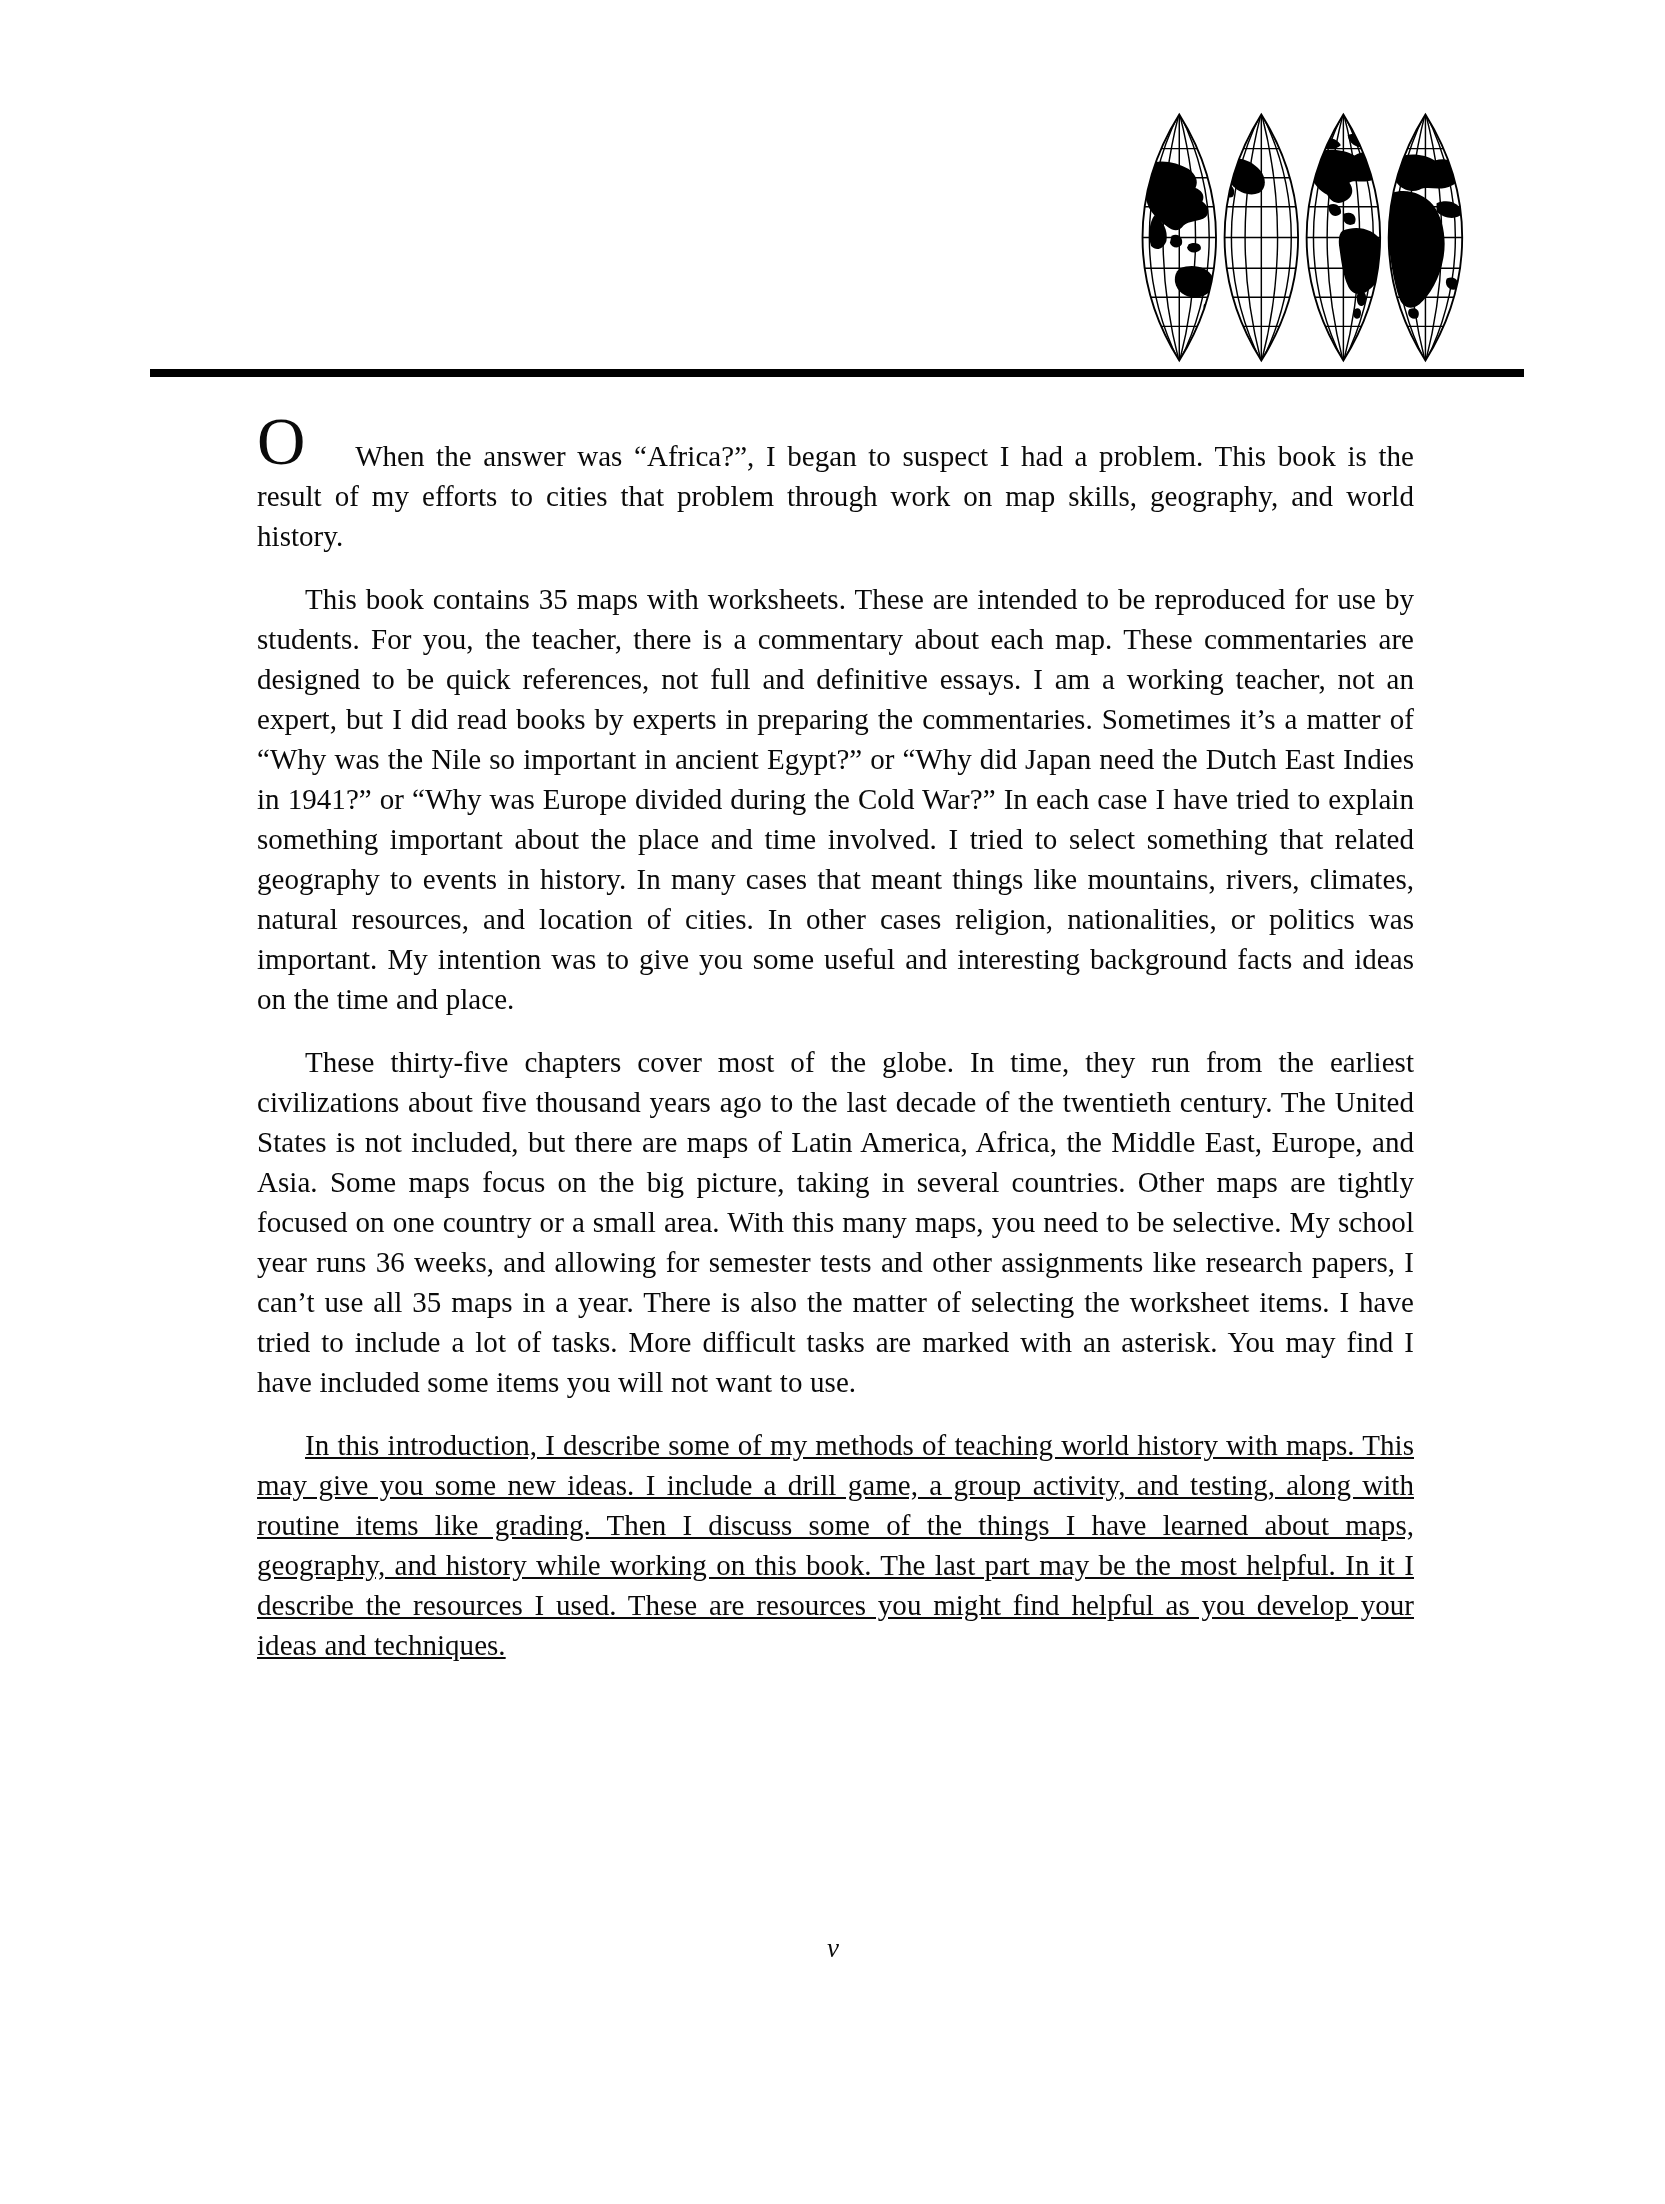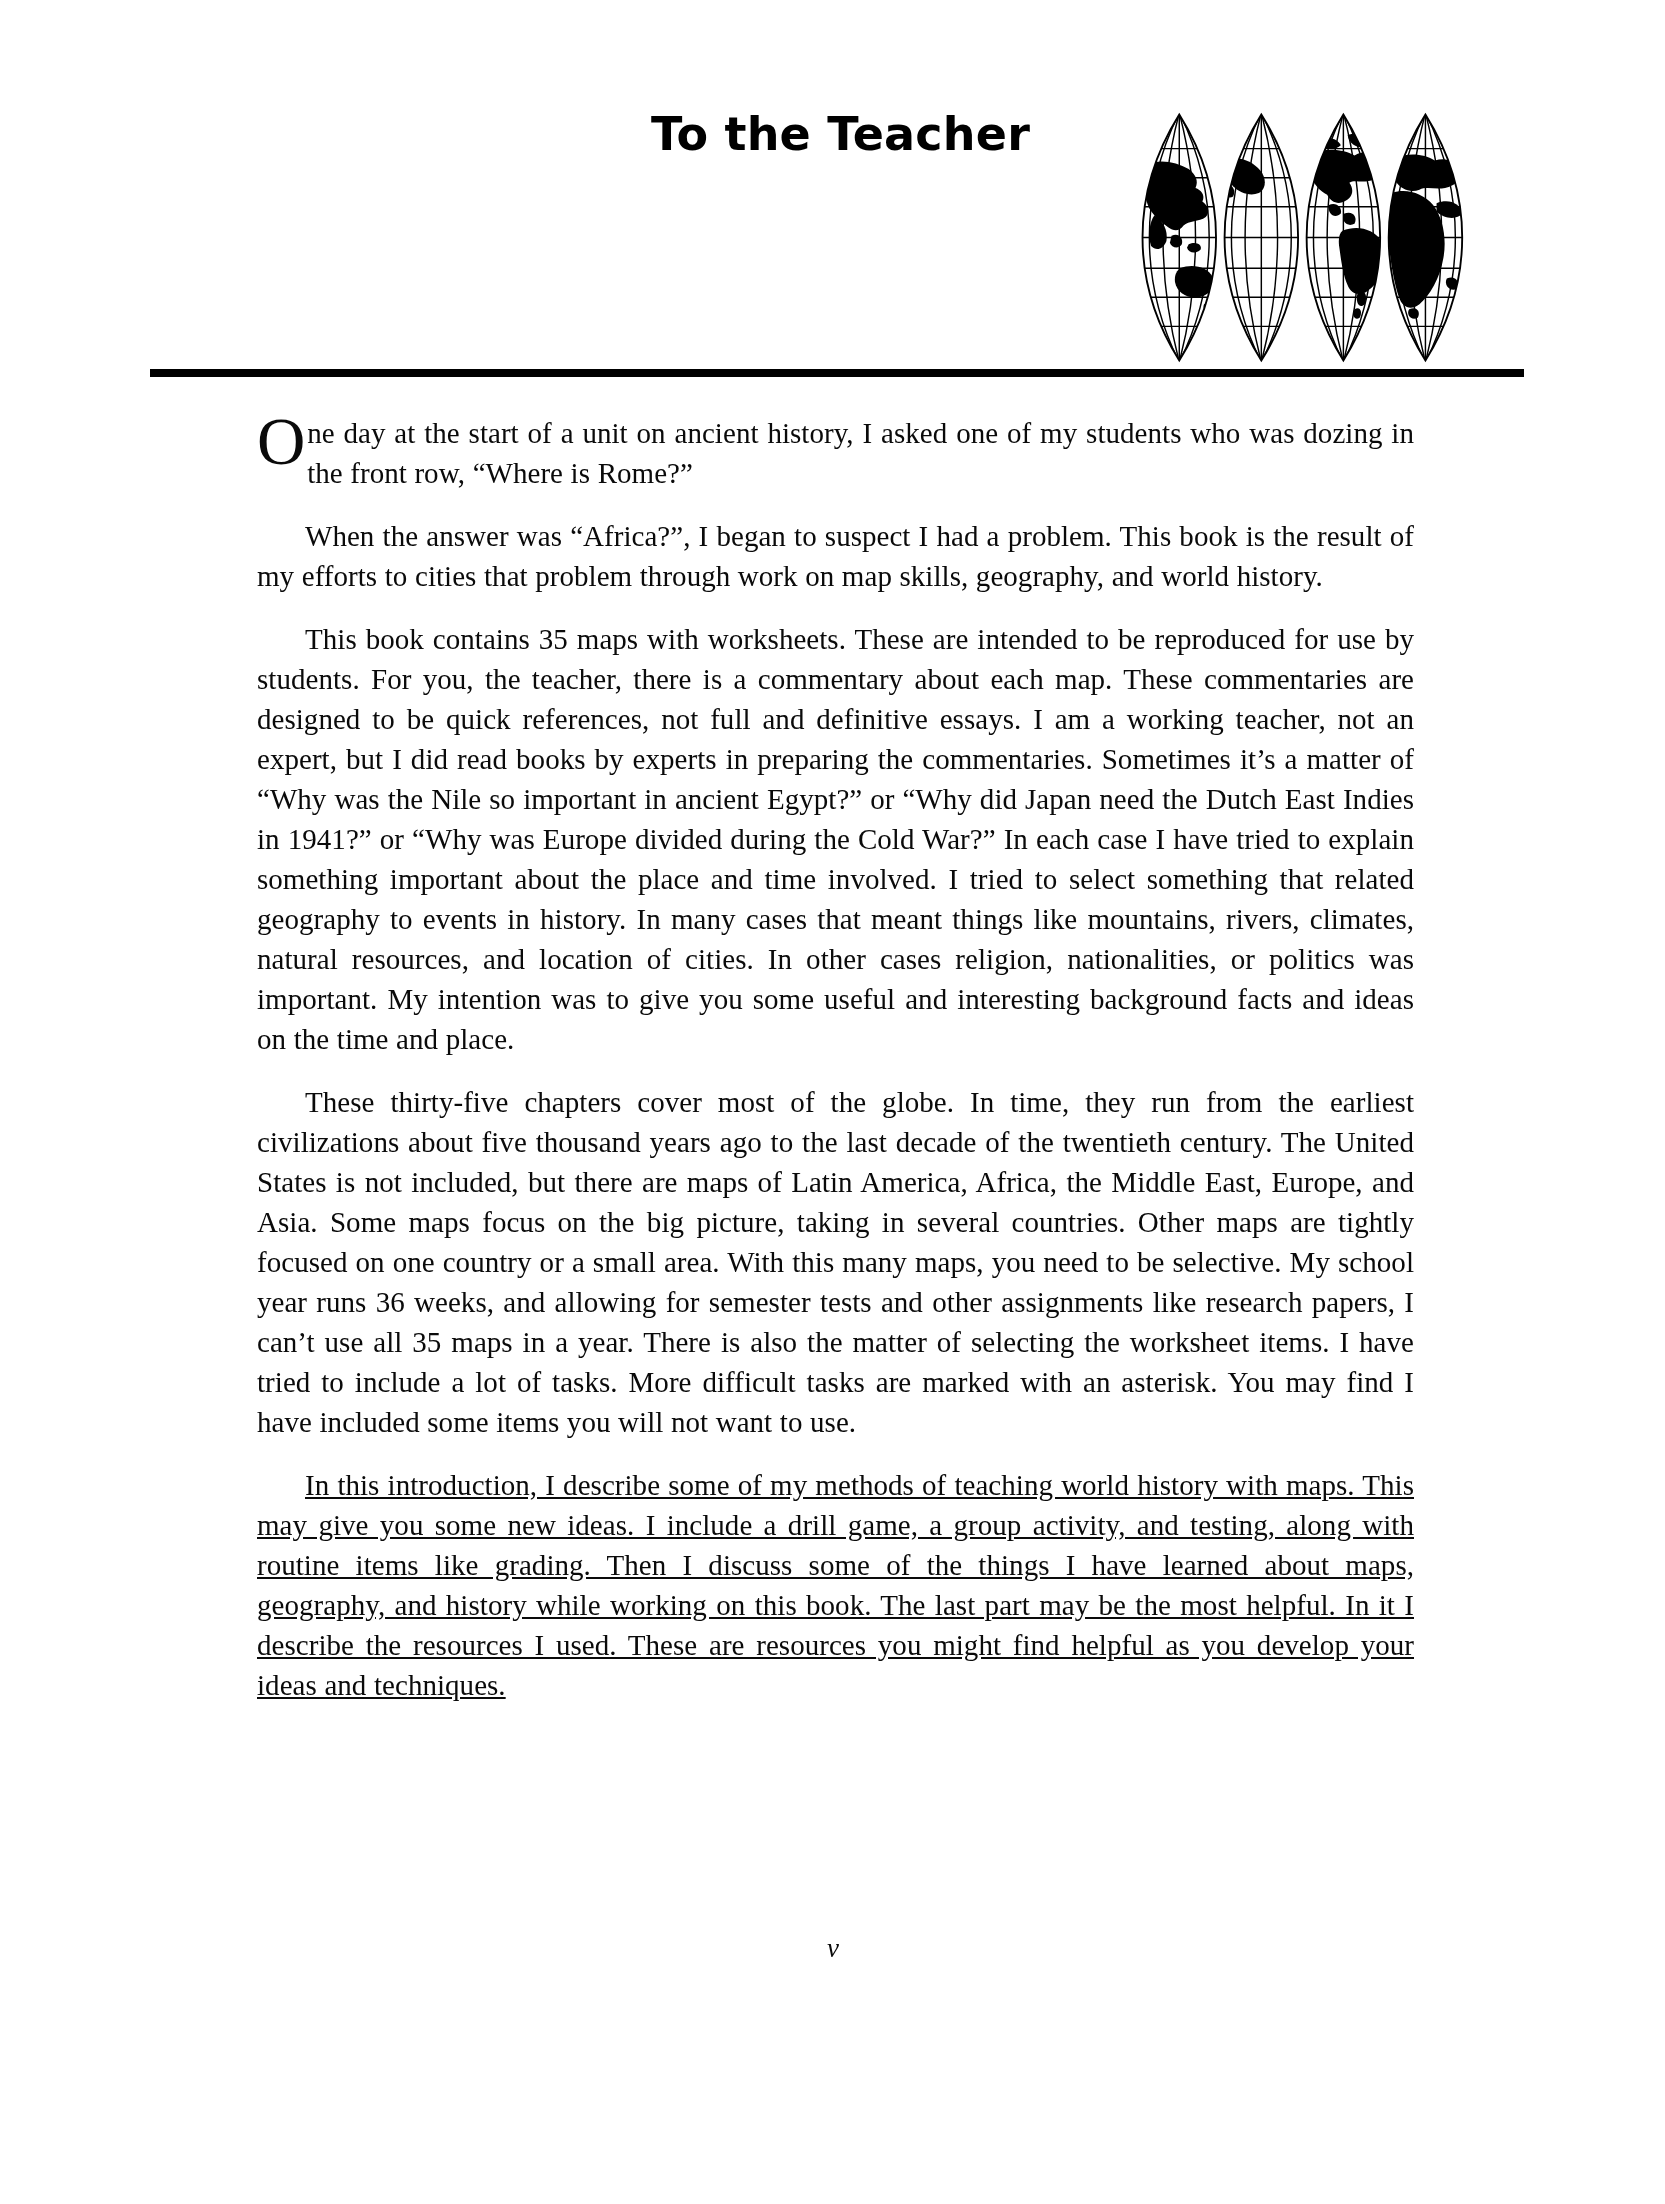--- a/index.html
+++ b/index.html
@@ -112,21 +112,20 @@
     font-style: italic;
   }
 </style>
 </head>
 <body>
 
 <div class="page">
 
   <div class="header">
 
-    <div class="page-title">To the Teacher</div>
 
     <div class="globe-art">
       <svg viewBox="0 0 380 296" xmlns="http://www.w3.org/2000/svg">
         <defs>
 
           <clipPath id="goreClip0">
             <path d="M47 4 C 82 60, 90 110, 90 148 C 90 186, 82 236, 47 292
                      C 12 236, 4 186, 4 148 C 4 110, 12 60, 47 4 Z"></path>
           </clipPath>
           <clipPath id="goreClip1">
@@ -264,21 +263,21 @@
 
         </g>
       </svg>
     </div>
 
     <div class="header-rule"></div>
   </div>
 
   <div class="body-col">
 
-    <p class="para"><span class="dropcap">O</span><span>ne day at the start of a unit on ancient history, I asked one of my students who was dozing in the front row, “Where is Rome?”</span></p>
+    <p class="para"><span class="dropcap">O</span></p>
 
     <p class="para indent">When the answer was “Africa?”, I began to suspect I had a problem. This book is the result of my efforts to cities that problem through work on map skills, geography, and world history.</p>
 
     <p class="para indent">This book contains 35 maps with worksheets. These are intended to be reproduced for use by students. For you, the teacher, there is a commentary about each map. These commentaries are designed to be quick references, not full and definitive essays. I am a working teacher, not an expert, but I did read books by experts in preparing the commentaries. Sometimes it’s a matter of “Why was the Nile so important in ancient Egypt?” or “Why did Japan need the Dutch East Indies in 1941?” or “Why was Europe divided during the Cold War?” In each case I have tried to explain something important about the place and time involved. I tried to select something that related geography to events in history. In many cases that meant things like mountains, rivers, climates, natural resources, and location of cities. In other cases religion, nationalities, or politics was important. My intention was to give you some useful and interesting background facts and ideas on the time and place.</p>
 
     <p class="para indent">These thirty-five chapters cover most of the globe. In time, they run from the earliest civilizations about five thousand years ago to the last decade of the twentieth century. The United States is not included, but there are maps of Latin America, Africa, the Middle East, Europe, and Asia. Some maps focus on the big picture, taking in several countries. Other maps are tightly focused on one country or a small area. With this many maps, you need to be selective. My school year runs 36 weeks, and allowing for semester tests and other assignments like research papers, I can’t use all 35 maps in a year. There is also the matter of selecting the worksheet items. I have tried to include a lot of tasks. More difficult tasks are marked with an asterisk. You may find I have included some items you will not want to use.</p>
 
     <p class="para indent">In this introduction, I describe some of my methods of teaching world history with maps. This may give you some new ideas. I include a drill game, a group activity, and testing, along with routine items like grading. Then I discuss some of the things I have learned about maps, geography, and history while working on this book. The last part may be the most helpful. In it I describe the resources I used. These are resources you might find helpful as you develop your ideas and techniques.</p>
   </div>
 

